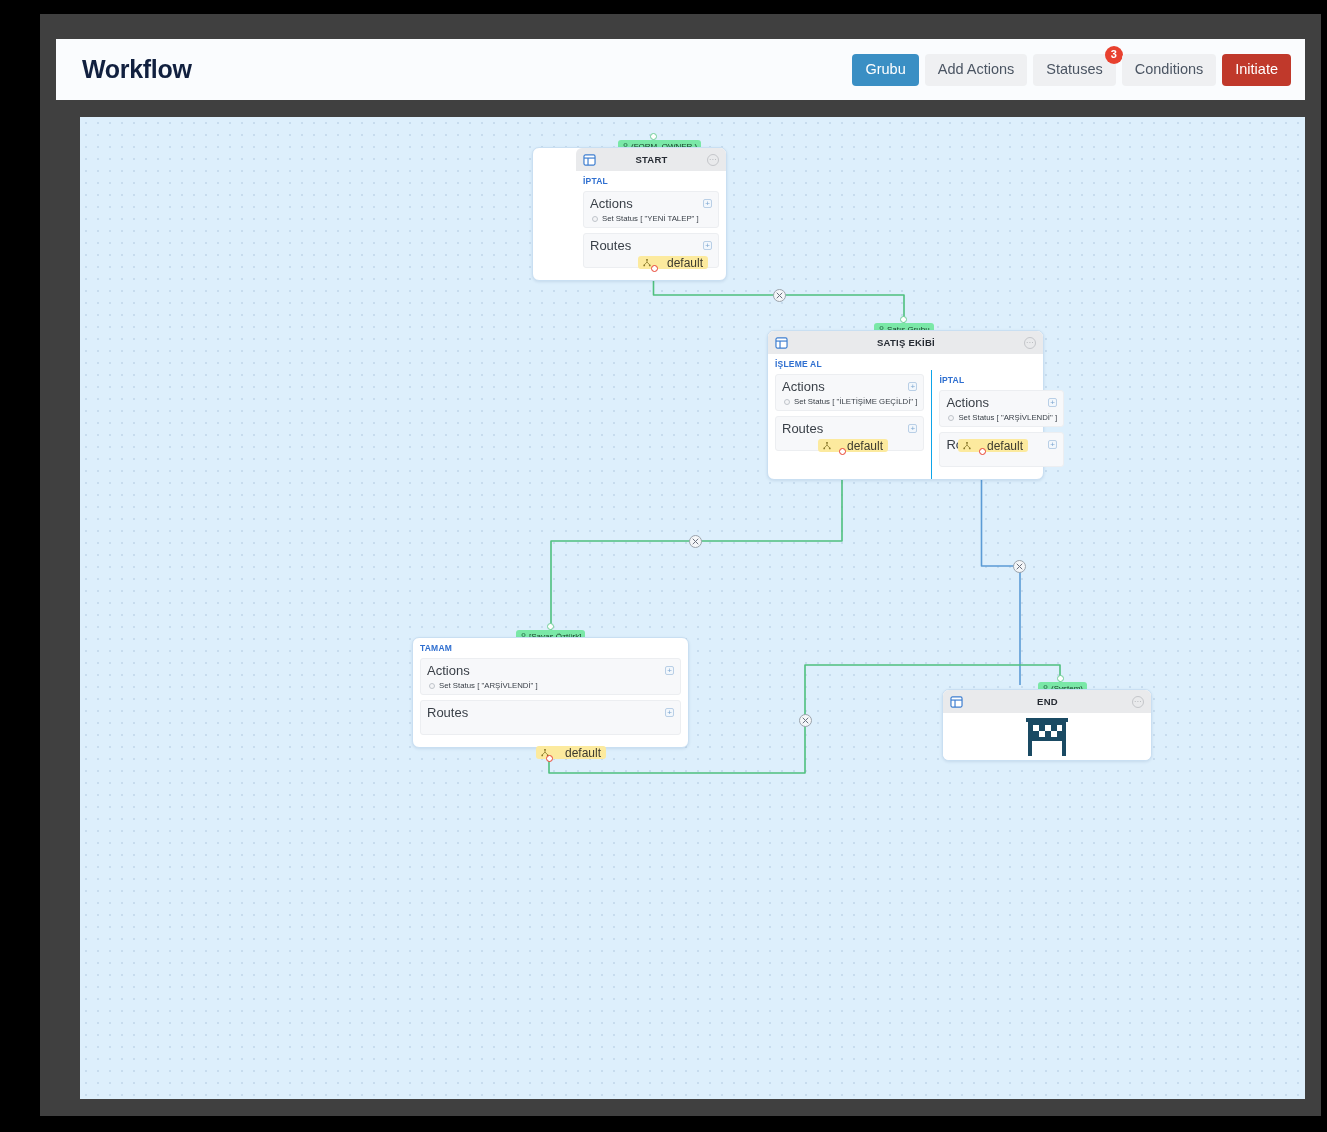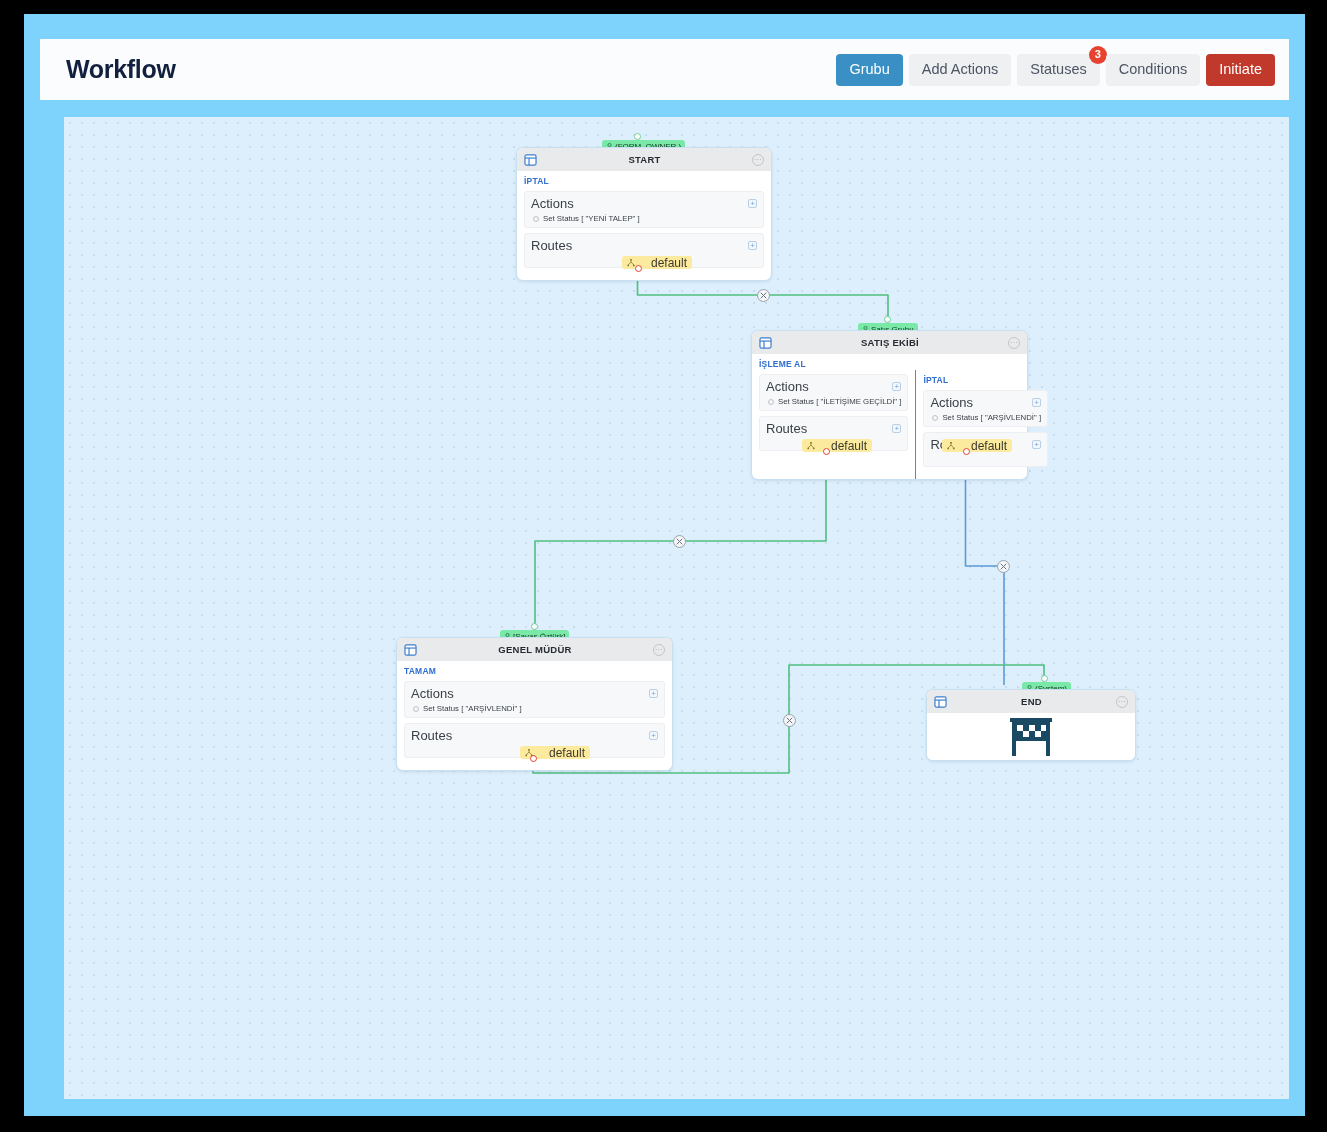--- a/index.html
+++ b/index.html
@@ -14,23 +14,23 @@
 
   
   #frame {
     position: absolute;
     left: 0; top: 0;
     width: 1327px; height: 1132px;
     background: #000000;
   }
   #page {
     position: absolute;
-    left: 24px; top: 14px;
+    left: 40px; top: 14px;
     width: 1281px; height: 1102px;
-    background: #7dd3fc;
+    background: #404040;
     box-shadow: 0 0 6px rgba(0,0,0,.35);
   }
 
   
   #header {
     position: absolute;
     left: 16px; top: 25px;
     width: 1249px; height: 61px;
     background: #fafcfe;
     display: flex;
@@ -320,21 +320,21 @@
 
       <div class="port-in" style="left:570px; top:16px;"></div>
       <div class="role-badge" style="left:538px; top:23px;">
         <svg width="7" height="8" viewBox="0 0 7 8">
           <circle cx="3.5" cy="2" r="1.6" fill="none" stroke="#2f7a52" stroke-width="0.9"></circle>
           <path d="M1 7.4 C1 5.2 6 5.2 6 7.4" fill="none" stroke="#2f7a52" stroke-width="0.9"></path>
         </svg>
         <span>(FORM_OWNER )</span>
       </div>
 
-      <div class="node" style="left:452px; top:30px; width:256px;">
+      <div class="node" style="left:452px; top:30px; width:195px;padding-left:43px;">
         <div class="node-head">
           <svg class="panel-icon" viewBox="0 0 14 13">
             <rect x="1" y="1" width="12" height="11" rx="1.6" fill="#ffffff" stroke="#3f7fd0" stroke-width="1.3"></rect>
             <path d="M1 4.4 H13" stroke="#3f7fd0" stroke-width="1.3"></path>
             <path d="M5.4 4.4 V12" stroke="#3f7fd0" stroke-width="1.3"></path>
           </svg>
           <div class="node-title">START</div>
           <div class="dots-btn">
             <span>···</span>
           </div>
@@ -459,31 +459,20 @@
       <div class="port-in" style="left:467px; top:506px;"></div>
       <div class="role-badge" style="left:436px; top:513px;">
         <svg width="7" height="8" viewBox="0 0 7 8">
           <circle cx="3.5" cy="2" r="1.6" fill="none" stroke="#2f7a52" stroke-width="0.9"></circle>
           <path d="M1 7.4 C1 5.2 6 5.2 6 7.4" fill="none" stroke="#2f7a52" stroke-width="0.9"></path>
         </svg>
         <span>[Savaş Öztürk]</span>
       </div>
 
       <div class="node" style="left:332px; top:520px; width:277px;">
-        <div class="node-head">
-          <svg class="panel-icon" viewBox="0 0 14 13">
-            <rect x="1" y="1" width="12" height="11" rx="1.6" fill="#ffffff" stroke="#3f7fd0" stroke-width="1.3"></rect>
-            <path d="M1 4.4 H13" stroke="#3f7fd0" stroke-width="1.3"></path>
-            <path d="M5.4 4.4 V12" stroke="#3f7fd0" stroke-width="1.3"></path>
-          </svg>
-          <div class="node-title">GENEL MÜDÜR</div>
-          <div class="dots-btn">
-            <span>···</span>
-          </div>
-        </div>
         <div class="node-body">
           <div class="col">
             <div class="col-title">TAMAM</div>
             <div class="section">
               <div class="section-head">
                 <span class="section-label">Actions</span>
                 <span class="plus-btn">+</span>
               </div>
               <div class="action-row">
                 <span class="action-bullet"></span>

